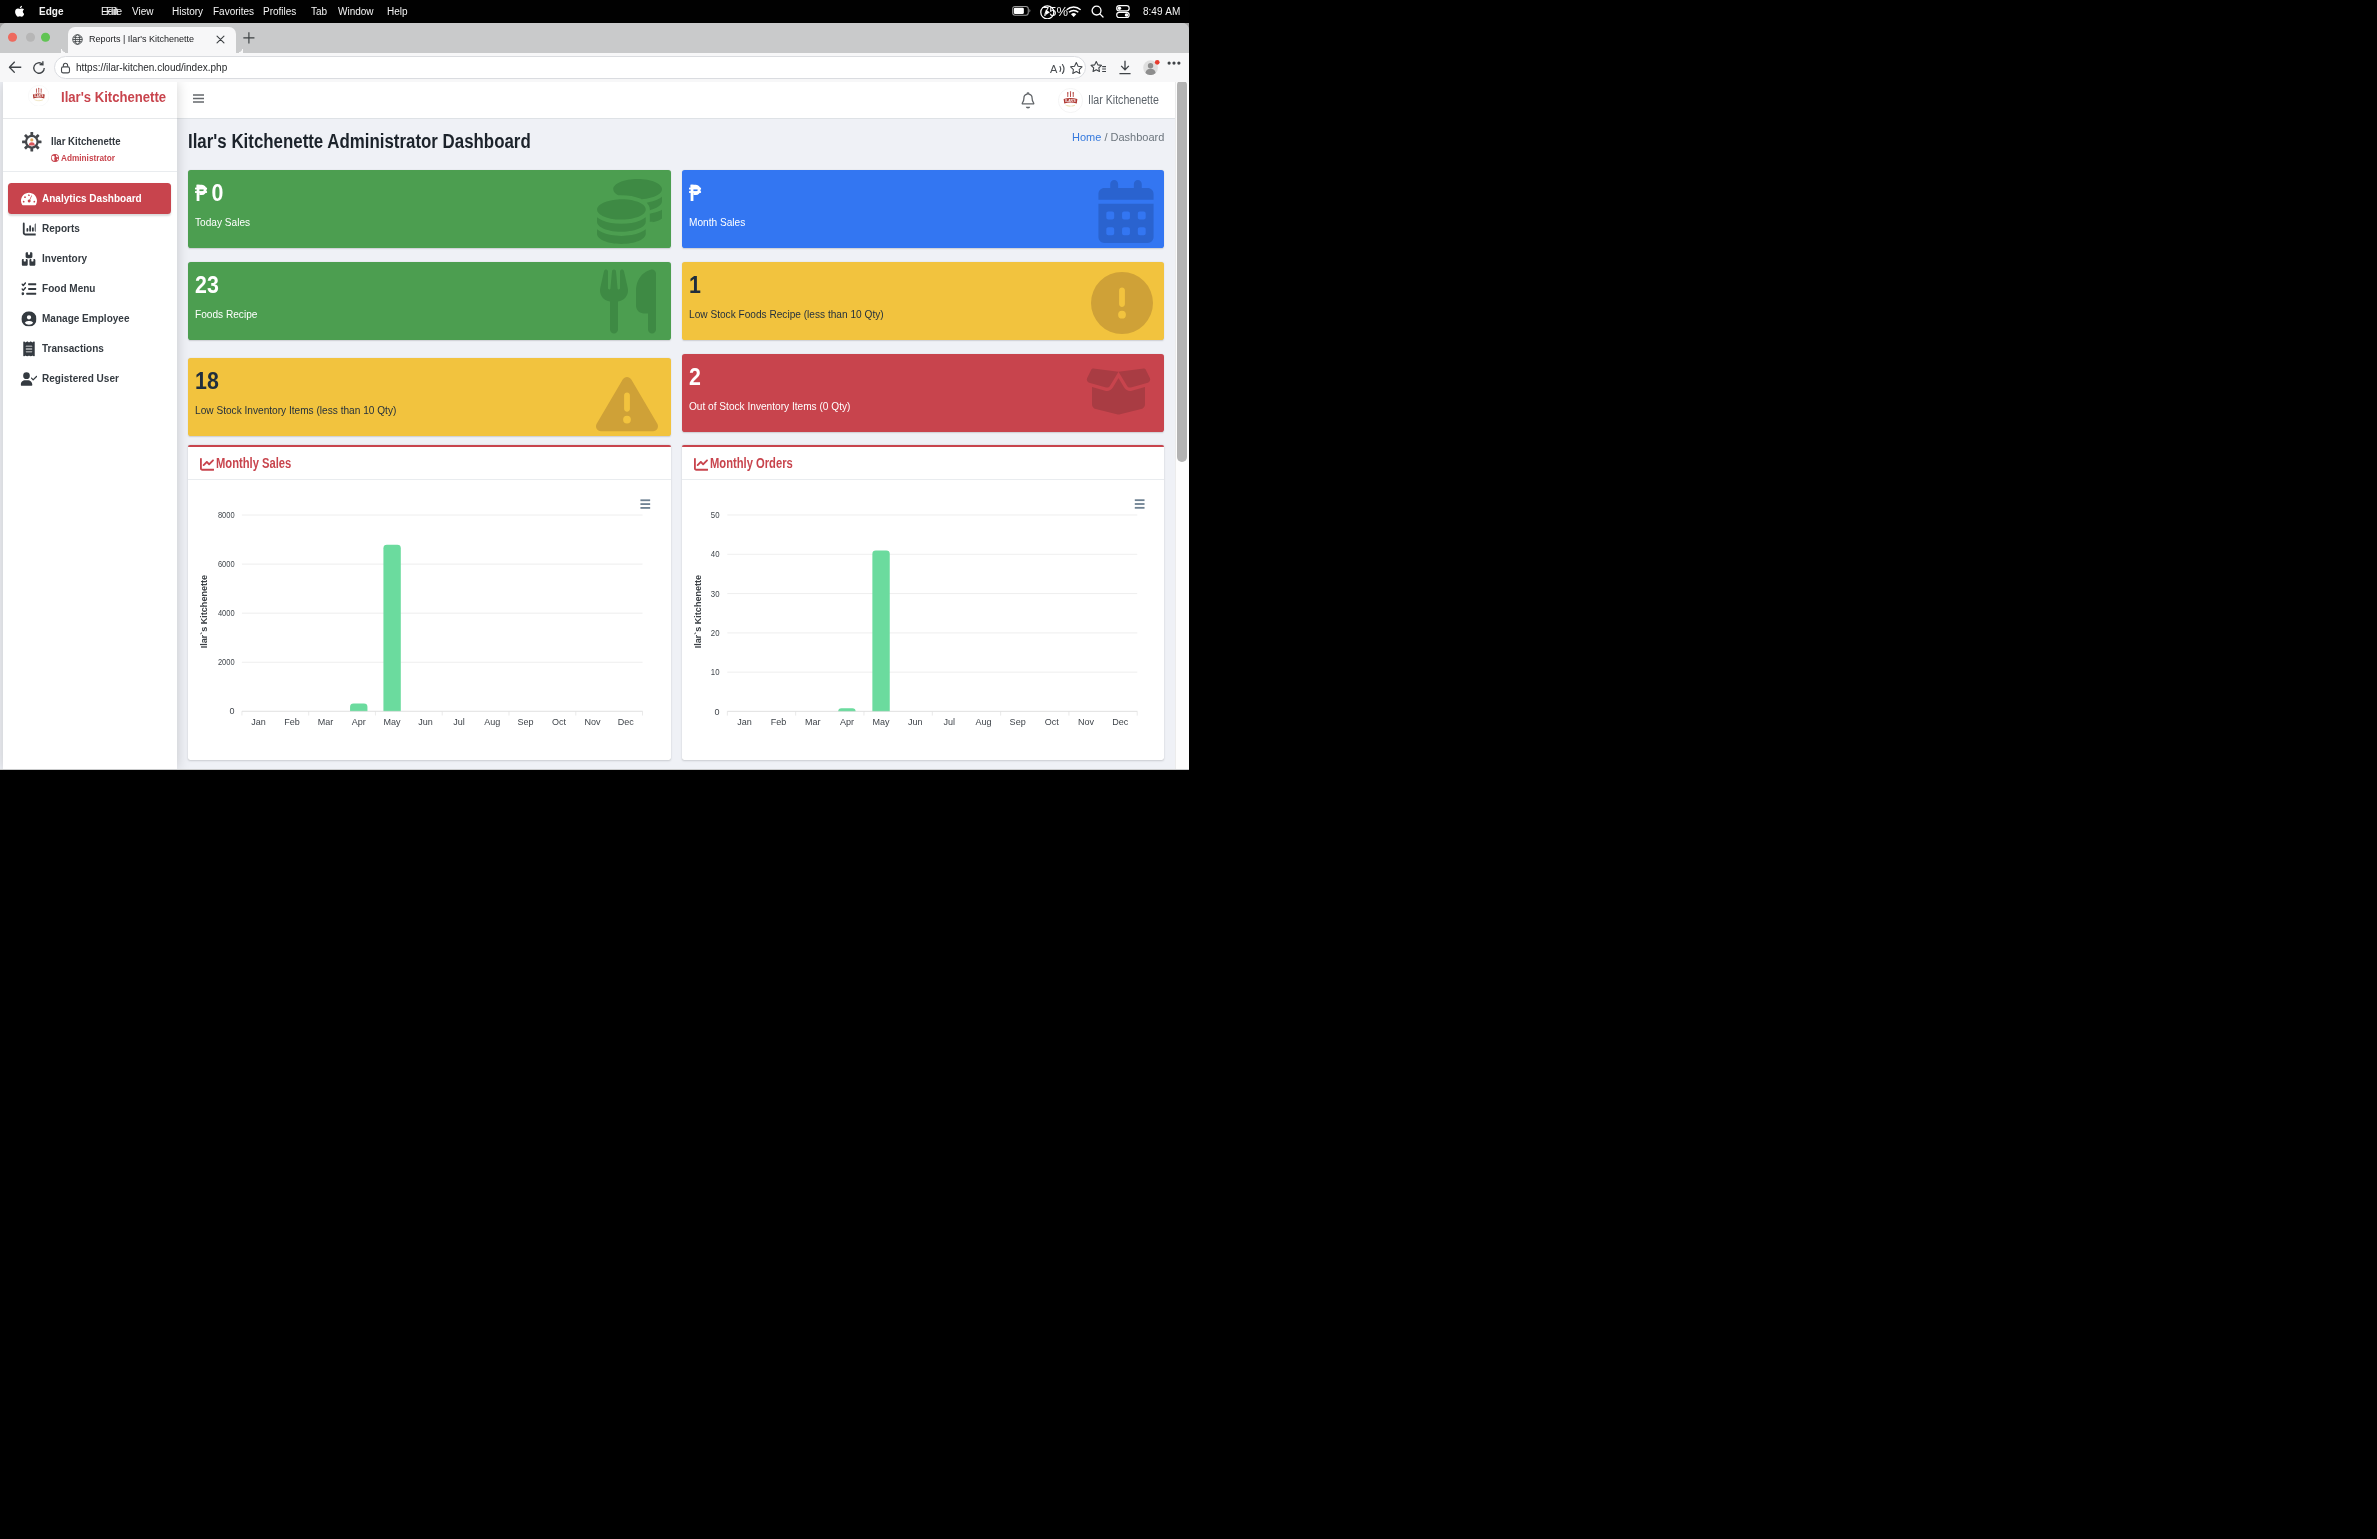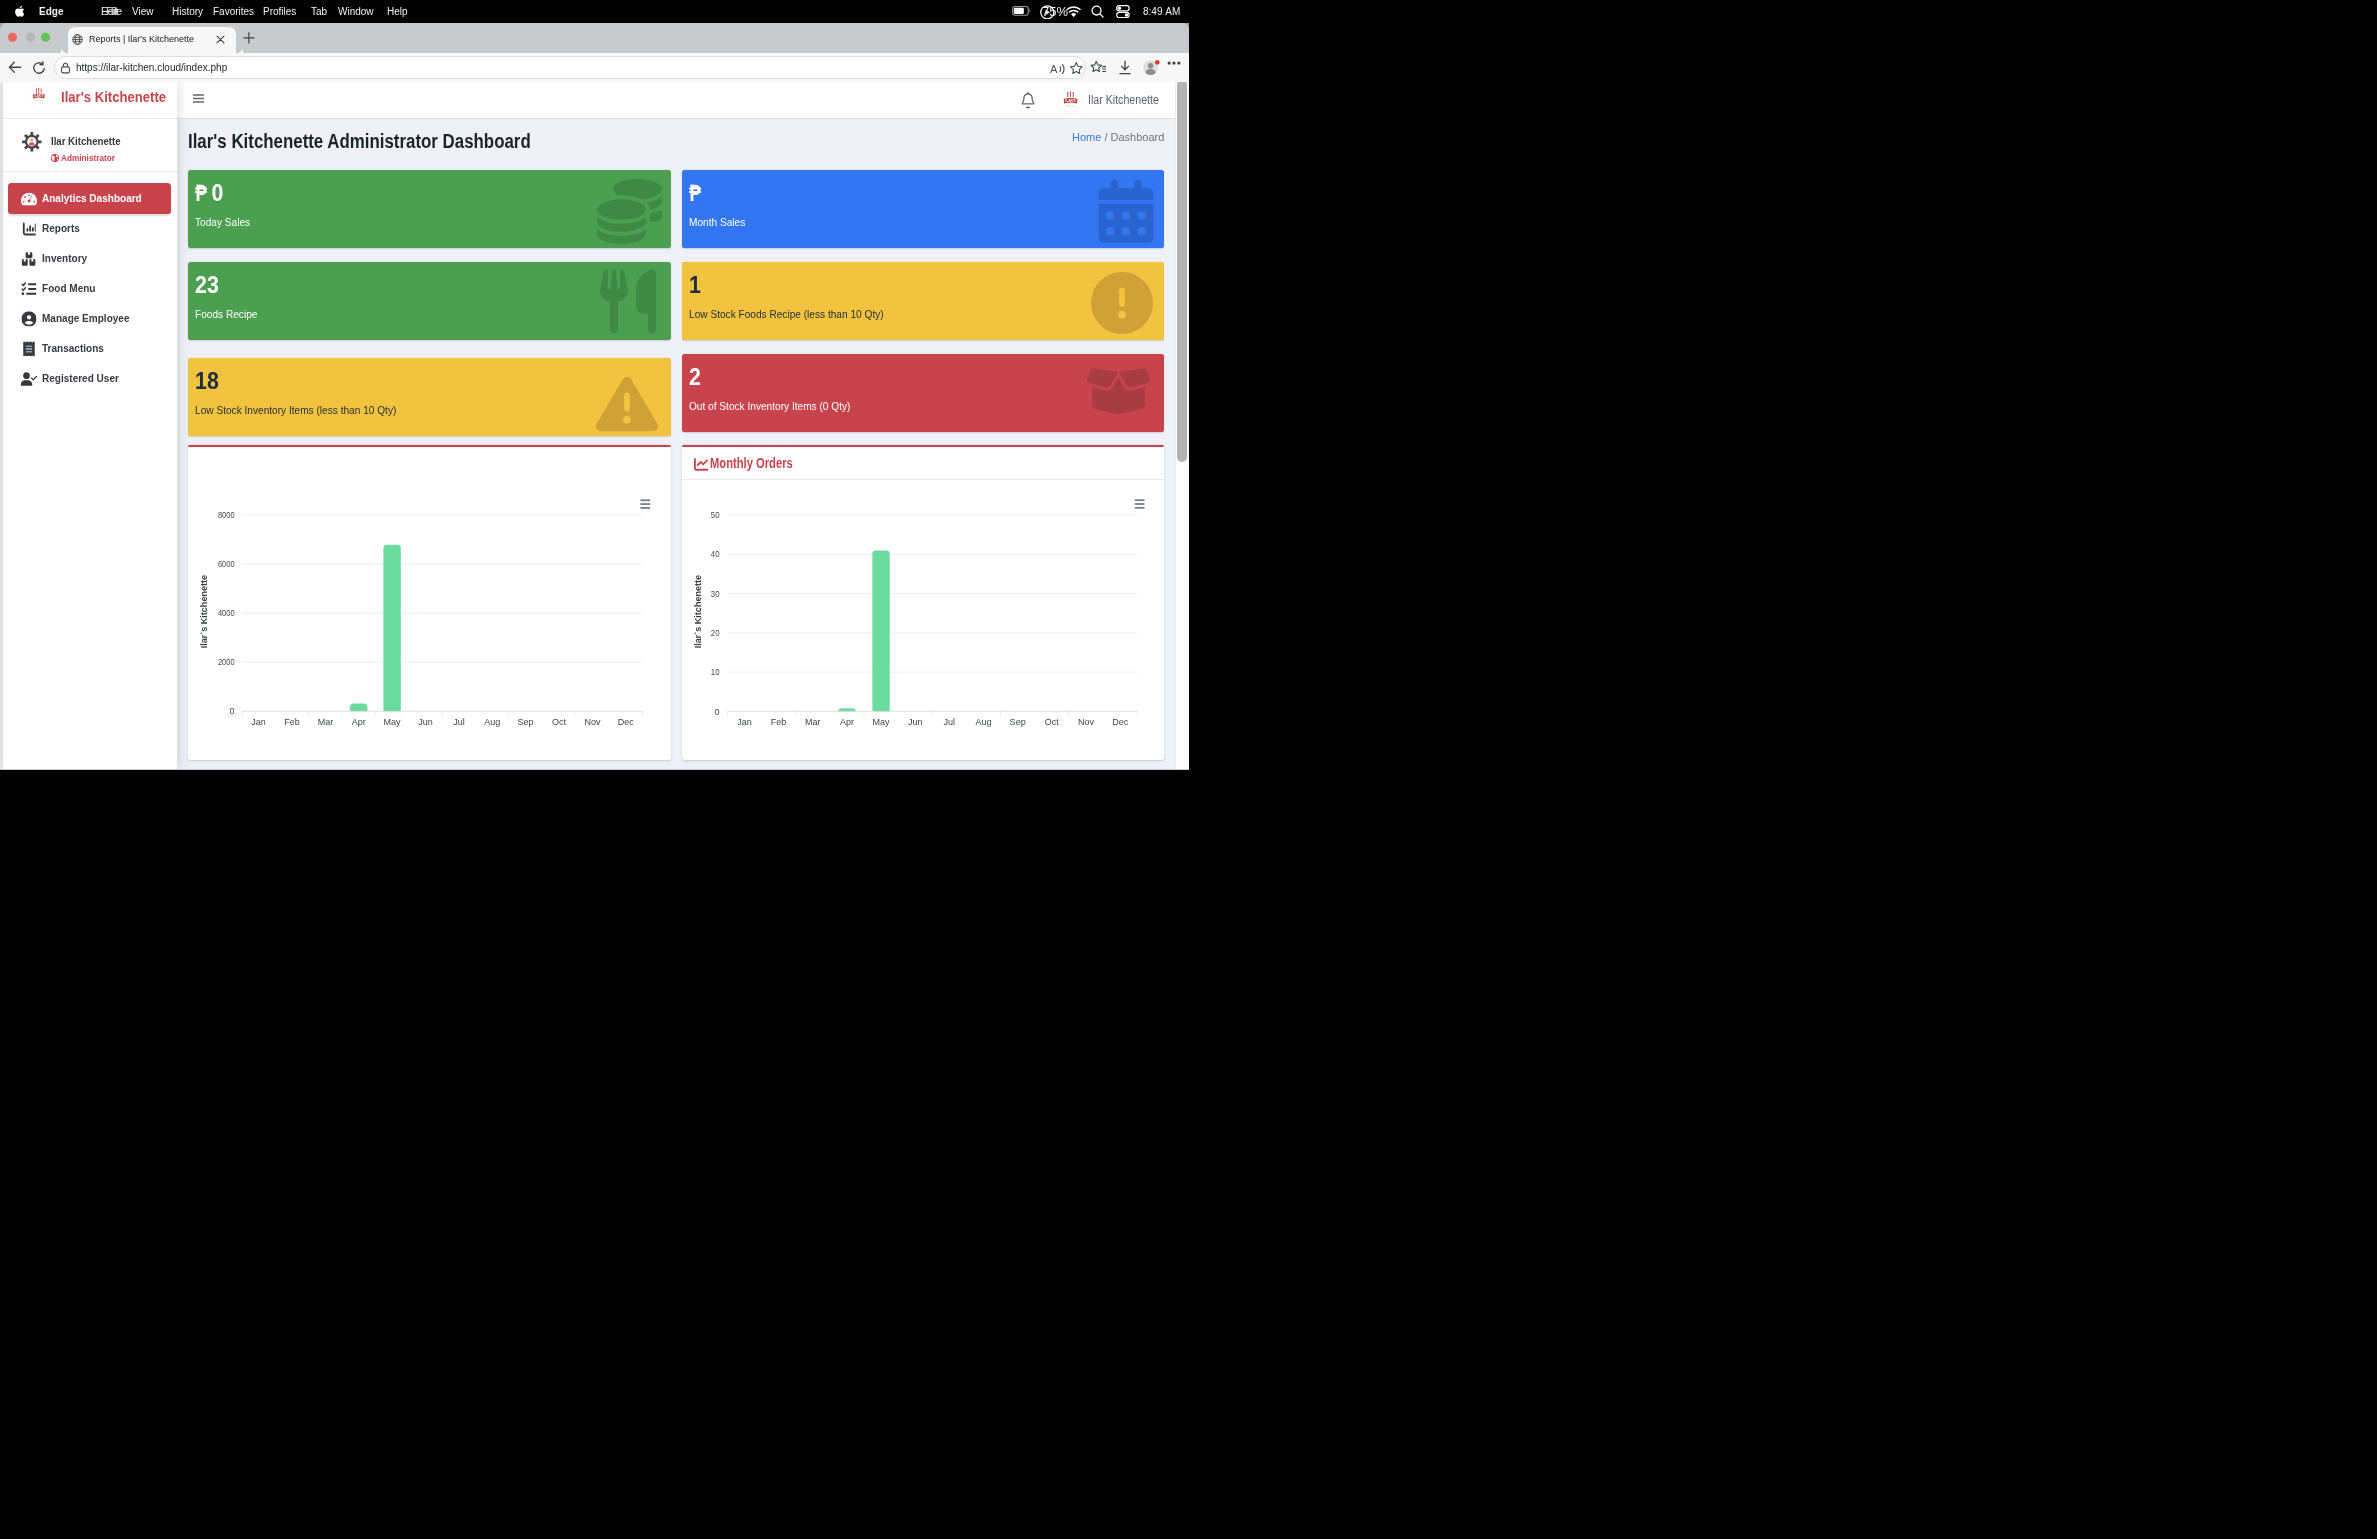--- a/index.html
+++ b/index.html
@@ -351,20 +351,26 @@
       </div>
       <div class="sbox bg-red" style="left:682px;top:272px;width:482px;height:78px;">
         <div class="num">2</div>
         <div class="cap">Out of Stock Inventory Items (0 Qty)</div>
         <svg class="icn" style="right:10.4px;top:11px;" width="71" height="53" viewBox="0 0 640 512">
             <path fill="#a93c43" d="M58.9 42.1c3-6.1 9.6-9.6 16.3-8.7L320 64 564.8 33.4c6.7-.8 13.3 2.7 16.3 8.7l41.7 83.4c9 17.9-.6 39.6-19.8 45.1L439.6 217.3c-13.9 4-28.8-1.9-36.2-14.3L320 64 236.6 203c-7.4 12.4-22.3 18.3-36.2 14.3L37.1 170.6c-19.3-5.5-28.8-27.2-19.8-45.1L58.9 42.1zM321.1 128l54.9 91.4c14.9 24.8 44.6 36.6 72.5 28.6L576 211.6v167c0 22-15 41.2-36.4 46.6l-204.1 51c-10.2 2.6-20.9 2.6-31 0l-204.1-51C79 419.7 64 400.5 64 378.5v-167L191.6 248c27.8 8 57.6-3.8 72.5-28.6L318.9 128h2.2z"></path>
           </svg>
       </div>
 
       <div class="ccard" style="left:188px;top:363px;width:483px;height:315px;">
+        <div class="chead">
+          <svg class="abs" style="left:11.8px;top:9.7px;" width="14.6" height="14.6" viewBox="0 0 512 512">
+              <path fill="#c8444d" d="M64 64c0-17.7-14.3-32-32-32S0 46.3 0 64V400c0 44.2 35.8 80 80 80H480c17.7 0 32-14.3 32-32s-14.3-32-32-32H80c-8.8 0-16-7.2-16-16V64zM342.6 278.6l137-137c12.5-12.5 12.5-32.8 0-45.3s-32.8-12.5-45.3 0L320 210.7l-57.4-57.4c-12.5-12.5-32.8-12.5-45.3 0l-112 112c-12.5 12.5-12.5 32.8 0 45.3s32.8 12.5 45.3 0L240 221.3l57.4 57.4c12.5 12.5 32.8 12.5 45.3 0z"></path>
+            </svg>
+          <span class="ht">Monthly Sales</span>
+        </div>
         <svg class="abs" style="left:0;top:32.5px;" width="483" height="281" viewBox="0 0 695 404" id="chart1">
 <line x1="77.6" y1="50.3" x2="654" y2="50.3" stroke="#e7e7e7" stroke-width="1"></line>
 <text x="67" y="54.8" text-anchor="end" font-size="13" fill="#41464c" font-family="Liberation Sans" textLength="24" lengthAdjust="spacingAndGlyphs">8000</text>
 <line x1="77.6" y1="120.9" x2="654" y2="120.9" stroke="#e7e7e7" stroke-width="1"></line>
 <text x="67" y="125.4" text-anchor="end" font-size="13" fill="#41464c" font-family="Liberation Sans" textLength="24" lengthAdjust="spacingAndGlyphs">6000</text>
 <line x1="77.6" y1="191.5" x2="654" y2="191.5" stroke="#e7e7e7" stroke-width="1"></line>
 <text x="67" y="196.0" text-anchor="end" font-size="13" fill="#41464c" font-family="Liberation Sans" textLength="24" lengthAdjust="spacingAndGlyphs">4000</text>
 <line x1="77.6" y1="262.1" x2="654" y2="262.1" stroke="#e7e7e7" stroke-width="1"></line>
 <text x="67" y="266.6" text-anchor="end" font-size="13" fill="#41464c" font-family="Liberation Sans" textLength="24" lengthAdjust="spacingAndGlyphs">2000</text>
 <line x1="77.6" y1="332.7" x2="654" y2="332.7" stroke="#e7e7e7" stroke-width="1"></line>

